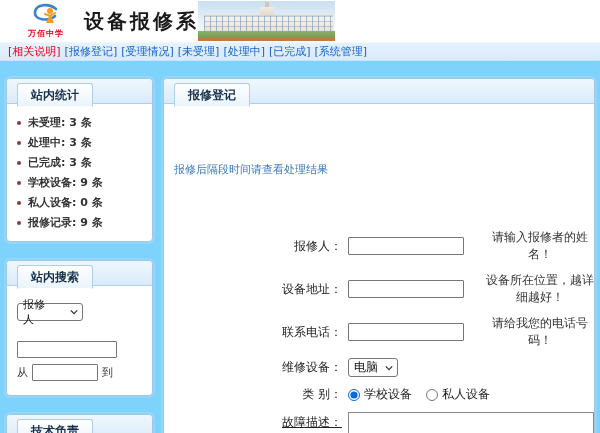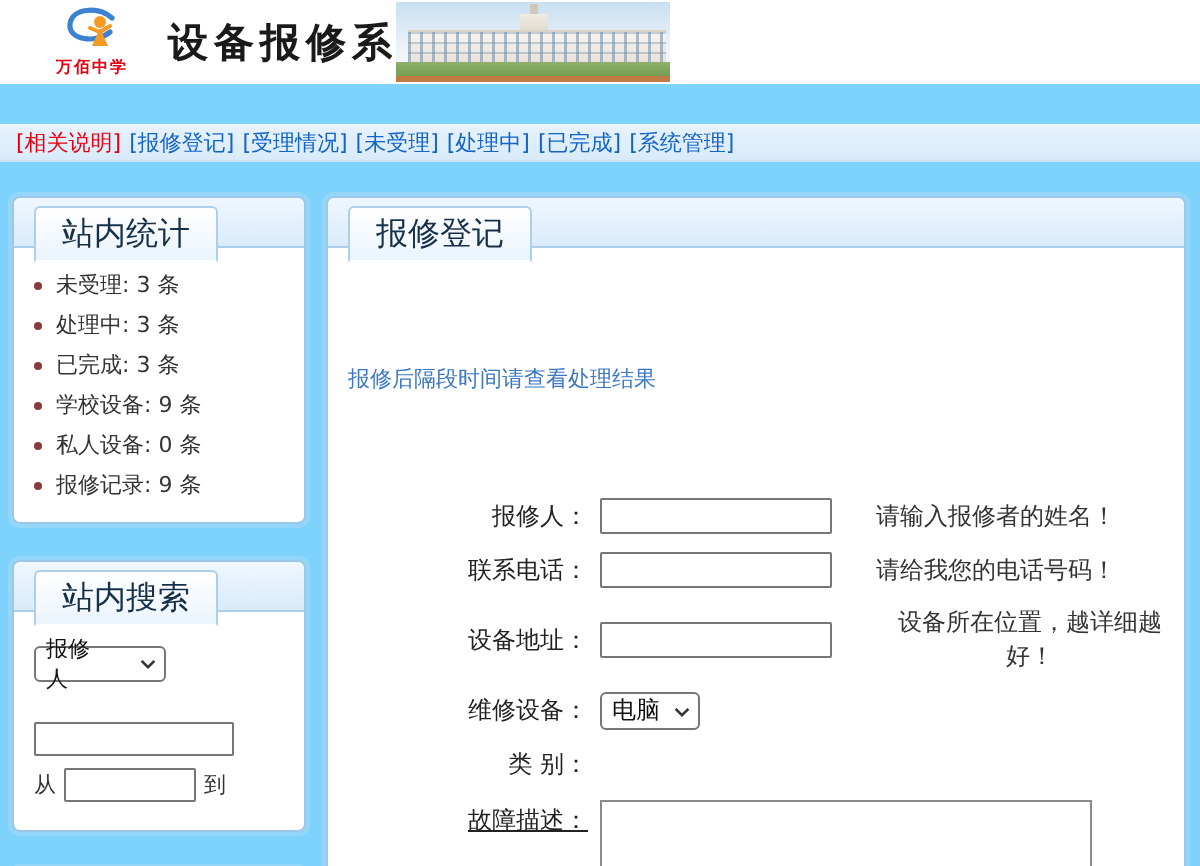--- a/index.html
+++ b/index.html
@@ -16,55 +16,55 @@
   .photo .bld { position:absolute; left:6px; right:2px; bottom:9px; height:17px; background:
       repeating-linear-gradient(90deg, rgba(110,140,170,.55) 0 1.5px, rgba(255,255,255,0) 1.5px 6px),
       repeating-linear-gradient(0deg, rgba(120,145,170,.4) 0 1px, rgba(255,255,255,0) 1px 5px),
       linear-gradient(#f6f4ef,#e7e2d8); border-top:1px solid #d8d2c4; }
   .photo .tower { position:absolute; left:62px; bottom:24px; width:14px; height:10px; background:linear-gradient(#efece4,#ded8ca); }
   .photo .spire { position:absolute; left:67px; bottom:33px; width:4px; height:6px; background:#cfc8b8; }
   .photo .grass { position:absolute; left:0; right:0; bottom:2px; height:8px; background:linear-gradient(#8fb06a,#6f9a4e); }
   .photo .track { position:absolute; left:0; right:0; bottom:0; height:3px; background:#c27a43; }
 
   
-  .nav { height:19px; flex:none; background:linear-gradient(#e6f2fd,#d8eafa); border-top:1px solid #f0f7fd; border-bottom:1px solid #cfe3f5; display:flex; align-items:center; padding-left:8px; font-size:11px;margin-top:20px; }
+  .nav { height:19px; flex:none; background:linear-gradient(#e6f2fd,#d8eafa); border-top:1px solid #f0f7fd; border-bottom:1px solid #cfe3f5; display:flex; align-items:center; padding-left:8px; font-size:11px; }
   .nav a { text-decoration:none; color:#1464c8; margin-right:4px; cursor:pointer; }
   .nav a.active { color:#e60012; }
 
   
   .content { flex:1; display:flex; align-items:flex-start; gap:10px; padding:17px 7px 0 6px; }
 
   .box { border:1px solid #9ec6e8; border-radius:4px; background:#fff; box-shadow:0 0 0 2px rgba(190,220,245,.35); }
   .box-head { background:linear-gradient(#eff7fe,#d9ebfa); border-bottom:1px solid #aecfec; border-radius:4px 4px 0 0; padding:3px 0 0 10px; height:25px; }
-  .box-tab { display:inline-block; background:linear-gradient(#ffffff,#eaf4fc); border:1px solid #aecfec; border-bottom:1px solid #fdfefe; border-radius:3px 3px 0 0; padding:3px 13px 2px; font-size:16px; font-weight:normal; color:#17304a; position:relative; top:1px; }
+  .box-tab { display:inline-block; background:linear-gradient(#ffffff,#eaf4fc); border:1px solid #aecfec; border-bottom:1px solid #fdfefe; border-radius:3px 3px 0 0; padding:3px 13px 2px; font-size:12px; font-weight:bold; color:#17304a; position:relative; top:1px; }
 
   
   .sidebar { width:147px; flex:none; display:flex; flex-direction:column; }
   .sidebar .box { margin-bottom:18px; }
-  .side-list { list-style:none; padding:9px 6px 8px 10px; }
+  .side-list { list-style:none; padding:9px 6px 8px 10px;font-weight:bold; }
   .side-list li { font-size:11px; color:#333; line-height:20px; display:flex; align-items:center; }
   .side-list li .blt { width:4px; height:4px; background:#8b3a3a; border-radius:50%; margin-right:7px; flex:none; }
   .side-list li .lbl { white-space:nowrap; }
 
   .search-body { padding:12px 8px 14px 10px; font-size:11px; color:#333; }
   .fake-select { display:inline-flex; align-items:center; justify-content:space-between; border:1px solid #767676; border-radius:3px; background:#fff; padding:1px 4px 1px 5px; font-size:11px; color:#111; }
   .search-body .fake-select { width:66px; height:18px; margin-bottom:20px; cursor:pointer;gap:15px; }
   .chev { width:8px; height:8px; flex:none; }
   .txt { border:1px solid #767676; background:#fff; height:17px; font-size:11px; padding:0 3px; border-radius:1px; }
   .search-row { margin-top:6px; display:flex; align-items:center; gap:4px; }
   .w-full { width:100px; }
   .w-mid { width:66px; }
   .w-low { width:64px; }
   .btn { border:1px solid #707070; background:linear-gradient(#fdfdfd,#eeeeee); font-size:11px; padding:1px 8px 2px; border-radius:2px; color:#111; cursor:pointer; font-family:inherit; }
 
   
   .main { flex:1; min-height:322px; display:flex; flex-direction:column;gap:44px; }
   .note { font-size:11px; color:#3c78c3; padding:14px 0 0 10px; }
   .form { padding:8px 0 0 0; font-size:12px; color:#222; }
-  .frow { display:flex; align-items:center; margin-bottom:9px; }
+  .frow { display:flex; align-items:center; margin-bottom:9px;margin-left:48px; }
   .frow .flabel { width:130px; text-align:right; flex:none; color:#222; }
   .frow .gap { width:6px; flex:none; }
   .frow .txt.field { width:116px; height:18px; font-size:12px; }
   .frow .hint { margin-left:22px; color:#333;text-align:center; }
   .frow.start { align-items:flex-start; }
   .frow.start .flabel { padding-top:2px;text-decoration:underline; }
   .dev-select { width:50px; height:19px; cursor:pointer; font-size:12px; }
   .radio-wrap { display:flex; align-items:center; gap:4px; }
   .radio-wrap input { accent-color:#0b68d8; width:12px; height:12px; margin:0; }
   .radio-wrap .rlabel { margin-right:10px; }
@@ -180,47 +180,53 @@
       <div class="form">
 
         <div class="frow">
           <span class="flabel">报修人：</span>
             <span class="gap"></span>
           <input class="txt field" value="" style="">
           <span class="hint">请输入报修者的姓名！</span>
         </div>
 
         <div class="frow">
+          <span class="flabel">设备地址：</span>
+            <span class="gap"></span>
+          <input class="txt field" value="" style="">
+          <span class="hint">设备所在位置，越详细越好！</span>
+        </div>
+
+        <div class="frow">
           <span class="flabel">联系电话：</span>
             <span class="gap"></span>
           <input class="txt field" value="" style="">
           <span class="hint">请给我您的电话号码！</span>
-        </div>
-
-        <div class="frow">
-          <span class="flabel">设备地址：</span>
-            <span class="gap"></span>
-          <input class="txt field" value="" style="">
-          <span class="hint">设备所在位置，越详细越好！</span>
         </div>
 
         <div class="frow">
           <span class="flabel">维修设备：</span>
             <span class="gap"></span>
           <div class="fake-select dev-select">
             <span>电脑</span>
             <svg class="chev" viewBox="0 0 10 10">
                 <path d="M1 3 L5 7 L9 3" stroke="#333" stroke-width="1.6" fill="none"></path>
               </svg>
           </div>
         </div>
 
         <div class="frow">
           <span class="flabel">类 别：</span>
             <span class="gap"></span>
+          <span class="radio-wrap">
+            <input type="radio" name="cat" checked="" style="">
+            <span class="rlabel">学校设备</span>
+            <input type="radio" name="cat" style="">
+            <span class="rlabel">私人设备</span>
+          </span>
         </div>
 
         <div class="frow start">
           <span class="flabel">故障描述：</span>
             <span class="gap"></span>
           <textarea class="desc" style=""></textarea>
         </div>
 
         <div class="btn-row">
           <button class="btn big">提 交</button>

